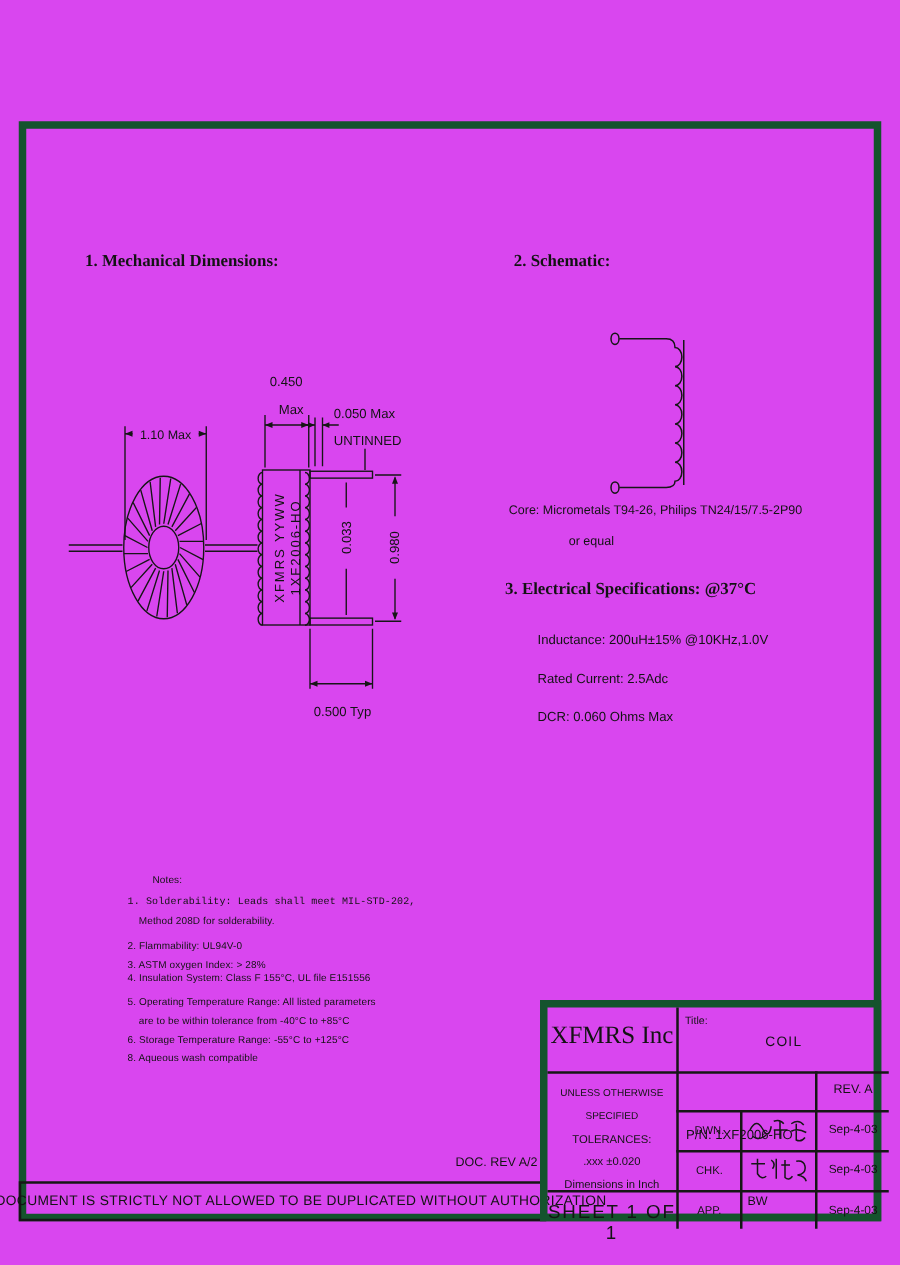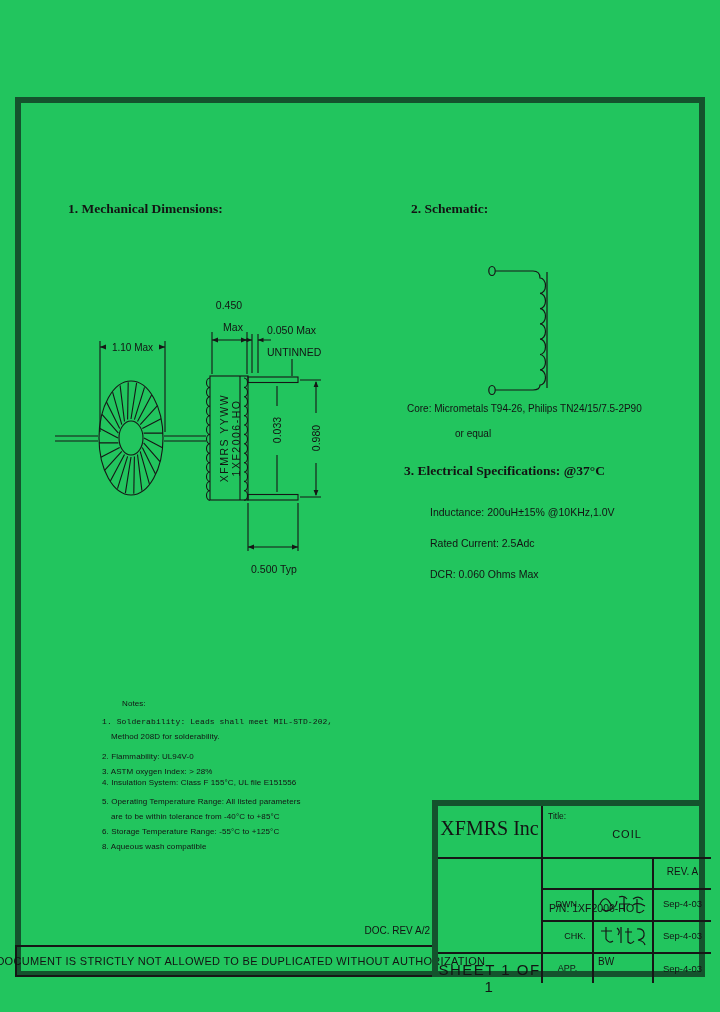--- a/index.html
+++ b/index.html
@@ -1,17 +1,17 @@
 <!DOCTYPE html>
 <html><head>
 <meta charset="utf-8">
 <style>
   html,body{margin:0;padding:0;}
   body{width:720px;height:1012px;background:#7cc271;font-family:"Liberation Sans",sans-serif;}
-  .page{position:relative;width:720px;height:1012px;background:#22c55e;overflow:hidden;color:#131313;}
+  .page{position:relative;width:720px;height:1012px;background:#d946ef;overflow:hidden;color:#131313;}
   .abs{position:absolute;}
   .frame{border:6px solid #14532d;box-sizing:border-box;}
   .heading{font-family:"Liberation Serif",serif;font-weight:bold;font-size:13.5px;white-space:nowrap;}
   .dtxt{font-size:10.5px;white-space:nowrap;}
   .note{font-size:8px;white-space:nowrap;letter-spacing:0.1px;}
   .tb-line{position:absolute;background:#161616;}
   .cell-label{font-size:9px;}
   .small{font-size:8.5px;}
   svg text{fill:#131313;font-family:"Liberation Sans",sans-serif;}
   .footer-strip{border:2px solid #161616;box-sizing:border-box;display:flex;align-items:center;justify-content:center;font-size:11px;letter-spacing:0.3px;white-space:nowrap;}
@@ -120,35 +120,41 @@
     <div class="tb-line" style="left:103px;top:82px;width:170px;height:1.5px;"></div>
     <div class="tb-line" style="left:103px;top:114px;width:170px;height:1.5px;"></div>
     <div class="tb-line" style="left:154px;top:82px;width:1.5px;height:95px;"></div>
     <div class="tb-line" style="left:214px;top:51px;width:1.5px;height:126px;"></div>
 
     <div class="abs" style="left:0;top:11px;width:103px;text-align:center;font-family:'Liberation Serif',serif;font-size:20px;white-space:nowrap;">XFMRS Inc</div>
 
     <div class="abs small" style="left:110px;top:5px;">Title:</div>
     <div class="abs" style="left:105px;top:22px;width:168px;text-align:center;font-size:11px;letter-spacing:1px;">COIL</div>
 
+    <div class="abs" style="left:0;top:60px;width:103px;text-align:center;">
+      <div style="font-size:8px;line-height:18px;">UNLESS OTHERWISE SPECIFIED</div>
+      <div style="font-size:9px;line-height:18px;">TOLERANCES:</div>
+      <div style="font-size:9px;line-height:18px;">.xxx ±0.020</div>
+      <div style="font-size:9px;line-height:18px;">Dimensions in Inch</div>
+    </div>
 
     <div class="abs" style="left:0;top:155px;width:103px;text-align:center;font-size:15px;letter-spacing:1.5px;">SHEET 1 OF 1</div>
 
     <div class="abs" style="left:105px;top:59px;width:97px;text-align:center;font-size:10.5px;margin-top:37px;">P/N: 1XF2006-HO</div>
     <div class="abs" style="left:216px;top:60px;width:57px;text-align:center;font-size:10px;">REV. A</div>
 
     <div class="abs cell-label" style="left:105px;top:93px;width:49px;text-align:center;">DWN.</div>
     <svg class="abs" style="left:159px;top:85px;" width="52" height="26" viewBox="0 0 52 26" title="袁玉坤">
       <g fill="none" stroke="#161616" stroke-width="1.2">
         <path d="M3,13 Q8,3 13,12 T20,10 M5,18 Q10,22 16,17 M22,6 Q27,4 30,8 M22,13 H33 M27,6 V20 M36,8 Q42,4 46,9 M36,14 Q41,11 48,15 M40,8 V21 Q44,23 47,19"></path>
       </g>
     </svg>
     <div class="abs" style="left:216px;top:92px;width:57px;text-align:center;font-size:9.5px;">Sep-4-03</div>
 
-    <div class="abs cell-label" style="left:105px;top:125px;width:64px;text-align:center;">CHK.</div>
+    <div class="abs cell-label" style="left:105px;top:125px;width:49px;text-align:center;">CHK.</div>
     <svg class="abs" style="left:159px;top:117px;" width="52" height="26" viewBox="0 0 52 26" title="李清心">
       <g fill="none" stroke="#161616" stroke-width="1.2">
         <path d="M4,8 H15 M9,4 V16 Q12,21 16,18 M20,5 Q24,8 21,12 M24,4 V20 M28,9 H35 M31,5 V19 Q34,22 37,18 M40,6 Q46,5 47,10 Q48,16 41,17 Q47,18 48,22"></path>
       </g>
     </svg>
     <div class="abs" style="left:216px;top:124px;width:57px;text-align:center;font-size:9.5px;">Sep-4-03</div>
 
     <div class="abs cell-label" style="left:105px;top:157px;width:49px;text-align:center;">APP.</div>
     <div class="abs" style="left:160px;top:150px;font-size:10px;">BW</div>
     <div class="abs" style="left:216px;top:157px;width:57px;text-align:center;font-size:9.5px;">Sep-4-03</div>

